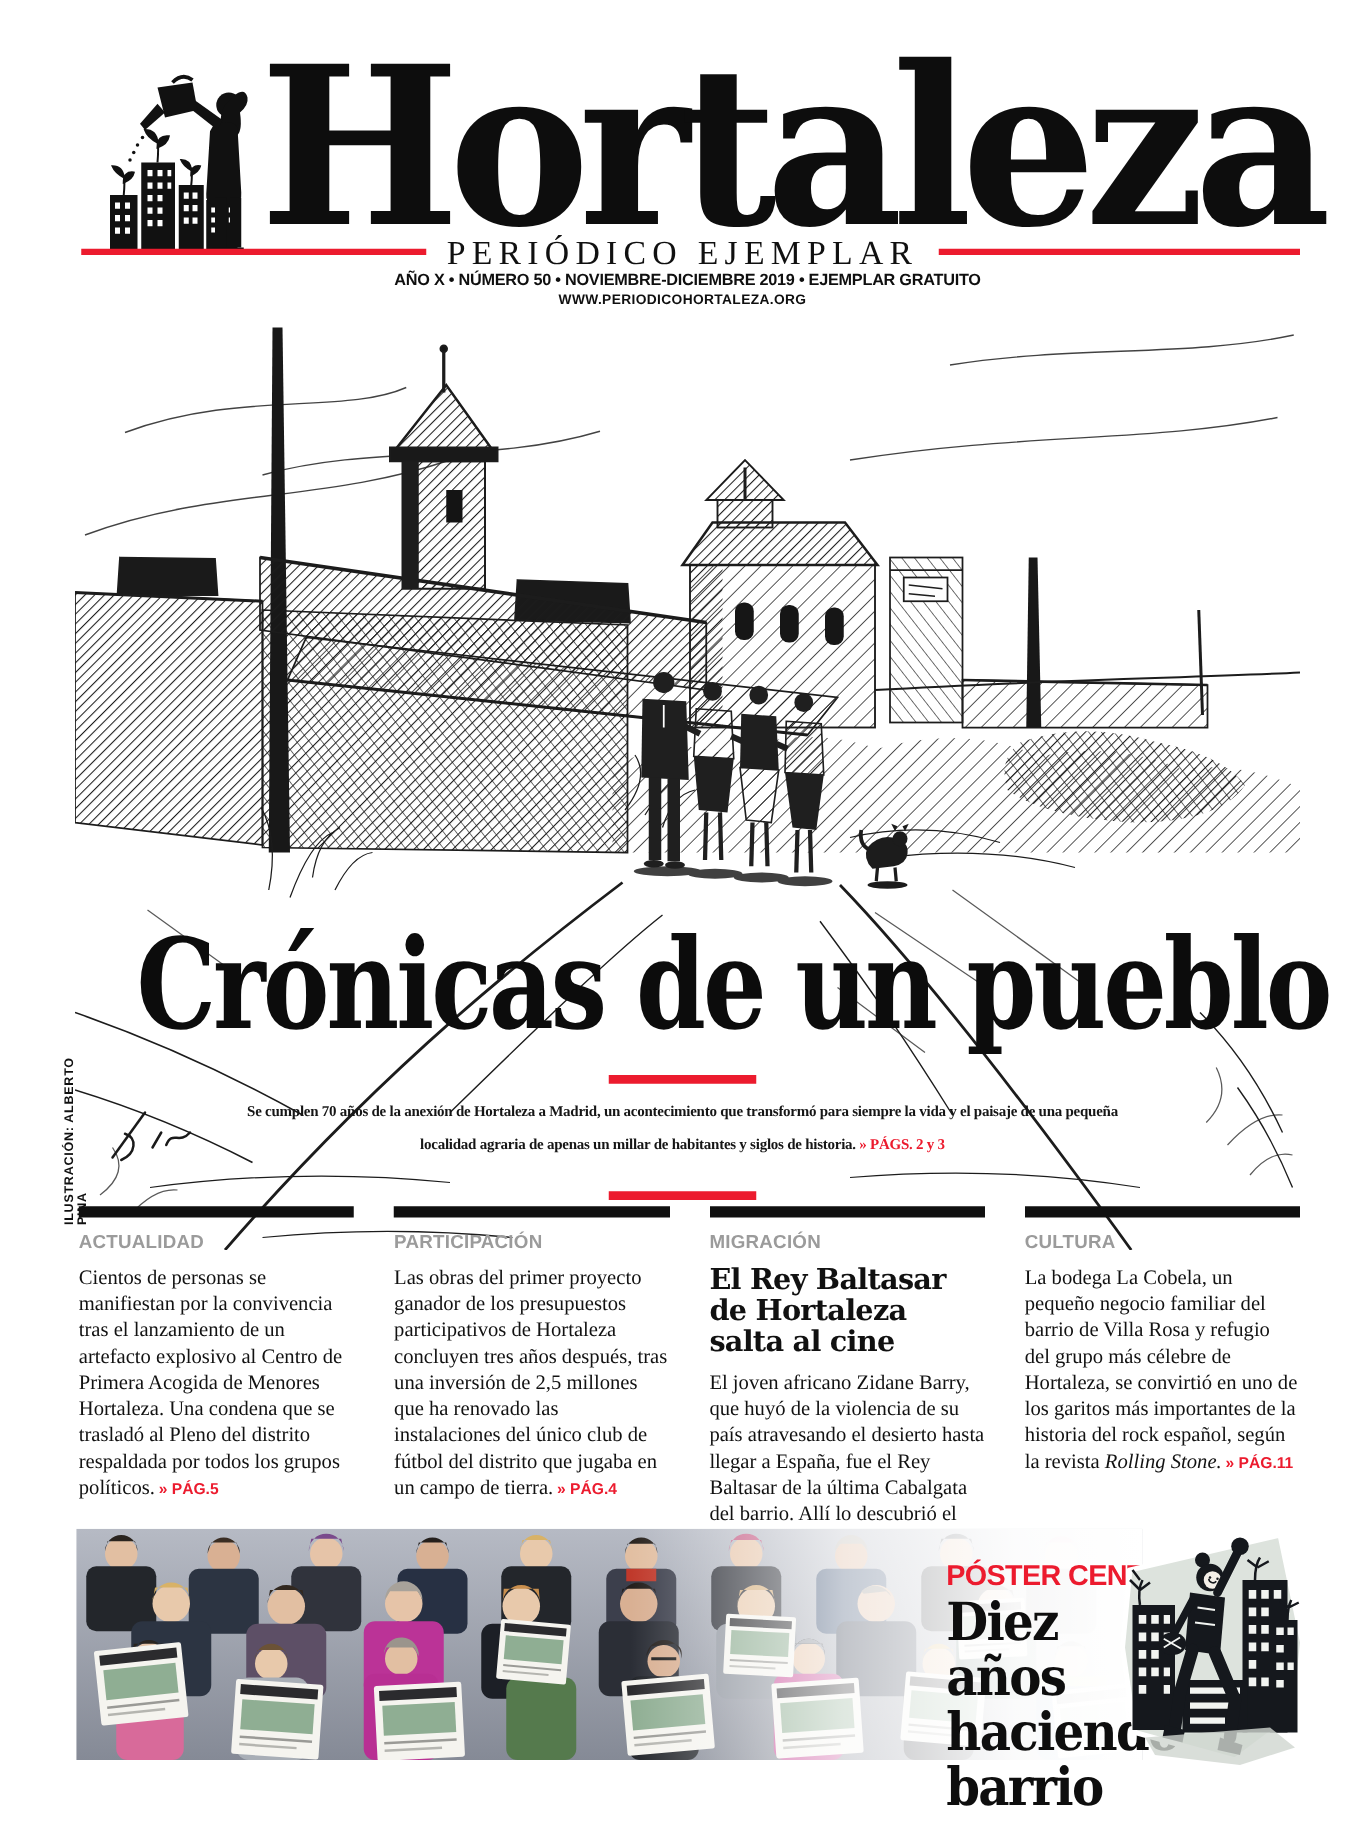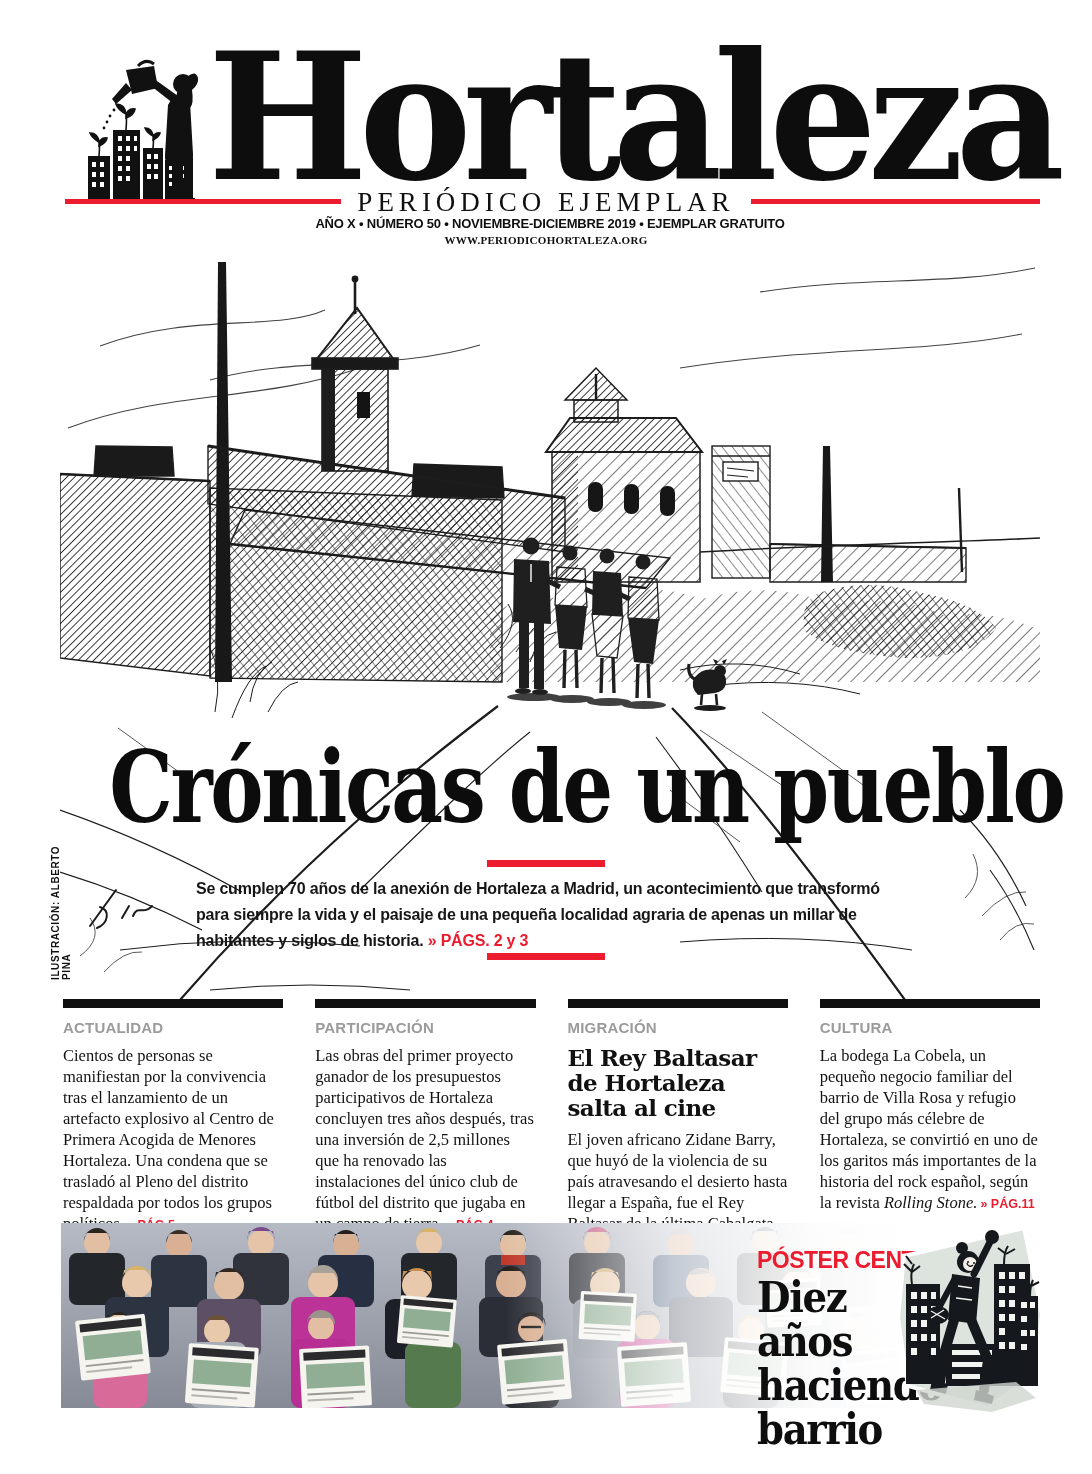--- a/index.html
+++ b/index.html
@@ -11,43 +11,43 @@
     font-family:"DejaVu Serif","Liberation Serif",serif;font-weight:bold;
     font-size:176px;line-height:160px;letter-spacing:-9px;color:#0d0d0d;
     transform:scaleX(.96);transform-origin:left top;white-space:nowrap;}
   .mast-rule{position:absolute;left:65px;top:199px;width:975px;height:5px;background:var(--red);}
   .tagline{position:absolute;left:0;top:187px;width:1092px;text-align:center;}
   .tagline span{display:inline-block;background:#fff;padding:0 16px;
     font-family:"Liberation Serif",serif;font-size:27px;letter-spacing:5px;color:#101010;}
   .issueline{position:absolute;left:4px;top:216px;width:1092px;text-align:center;
     font-family:"Liberation Sans",sans-serif;font-weight:bold;font-size:13px;letter-spacing:-.2px;color:#0f0f0f;}
   .website{position:absolute;left:0;top:234px;width:1092px;text-align:center;
-    font-family:Liberation Serif, serif;font-weight:bold;font-size:11px;letter-spacing:.3px;color:#0f0f0f;}
+    font-family:Liberation Sans, sans-serif;font-weight:bold;font-size:11px;letter-spacing:.3px;color:#0f0f0f;}
   .logo{position:absolute;left:80px;top:58px;}
 
   
   .illustration{position:absolute;left:60px;top:250px;}
 
   .cover-headline{position:absolute;left:0;top:728px;width:1092px;text-align:center;
     font-family:"DejaVu Serif","Liberation Serif",serif;font-weight:bold;font-size:100px;
     letter-spacing:-3px;color:#0c0c0c;transform:scaleX(.8);transform-origin:center top;white-space:nowrap;}
   .deck-rule{position:absolute;left:487px;width:118px;height:7px;background:var(--red);}
-  .deck{position:absolute;left:196px;top:876px;width:700px;
-    font-family:Liberation Sans, sans-serif;font-weight:bold;font-size:16px;line-height:26px;
+  .deck{position:absolute;left:196px;top:876px;width:700px;text-align:center;
+    font-family:Liberation Serif, serif;font-weight:bold;font-size:12px;line-height:26px;
     letter-spacing:-.2px;color:#161616;}
   .deck .ref{color:var(--red);white-space:nowrap;}
   .chev{color:var(--red);font-weight:bold;}
   .vcredit{position:absolute;left:50px;top:842px;height:138px;
     writing-mode:vertical-rl;transform:rotate(180deg);
     font-family:"Liberation Sans",sans-serif;font-weight:bold;font-size:10px;
     letter-spacing:.6px;color:#101010;}
   .signature{position:absolute;left:86px;top:880px;}
 
   
-  .columns{position:absolute;left:63px;top:999px;width:977px;
+  .columns{position:absolute;left:63px;top:965px;width:977px;
     display:grid;grid-template-columns:repeat(4,1fr);gap:32px;}
   .col .rule{height:9px;background:#101010;margin-bottom:11px;}
   .col .kicker{font-family:"Liberation Sans",sans-serif;font-weight:bold;font-size:15px;
     letter-spacing:.2px;color:#9b9b9b;margin-bottom:9px;}
   .col h2{margin:0 0 9px 0;font-family:"DejaVu Serif","Liberation Serif",serif;
     font-weight:bold;font-size:23px;line-height:25px;letter-spacing:-.6px;color:#111;}
   .col .body{font-size:16.5px;line-height:21px;color:#121212;}
   .col .body .it{font-style:italic;}
   .pref{font-family:"Liberation Sans",sans-serif;font-weight:bold;font-size:12.5px;
     color:var(--red);white-space:nowrap;margin-left:3px;}

